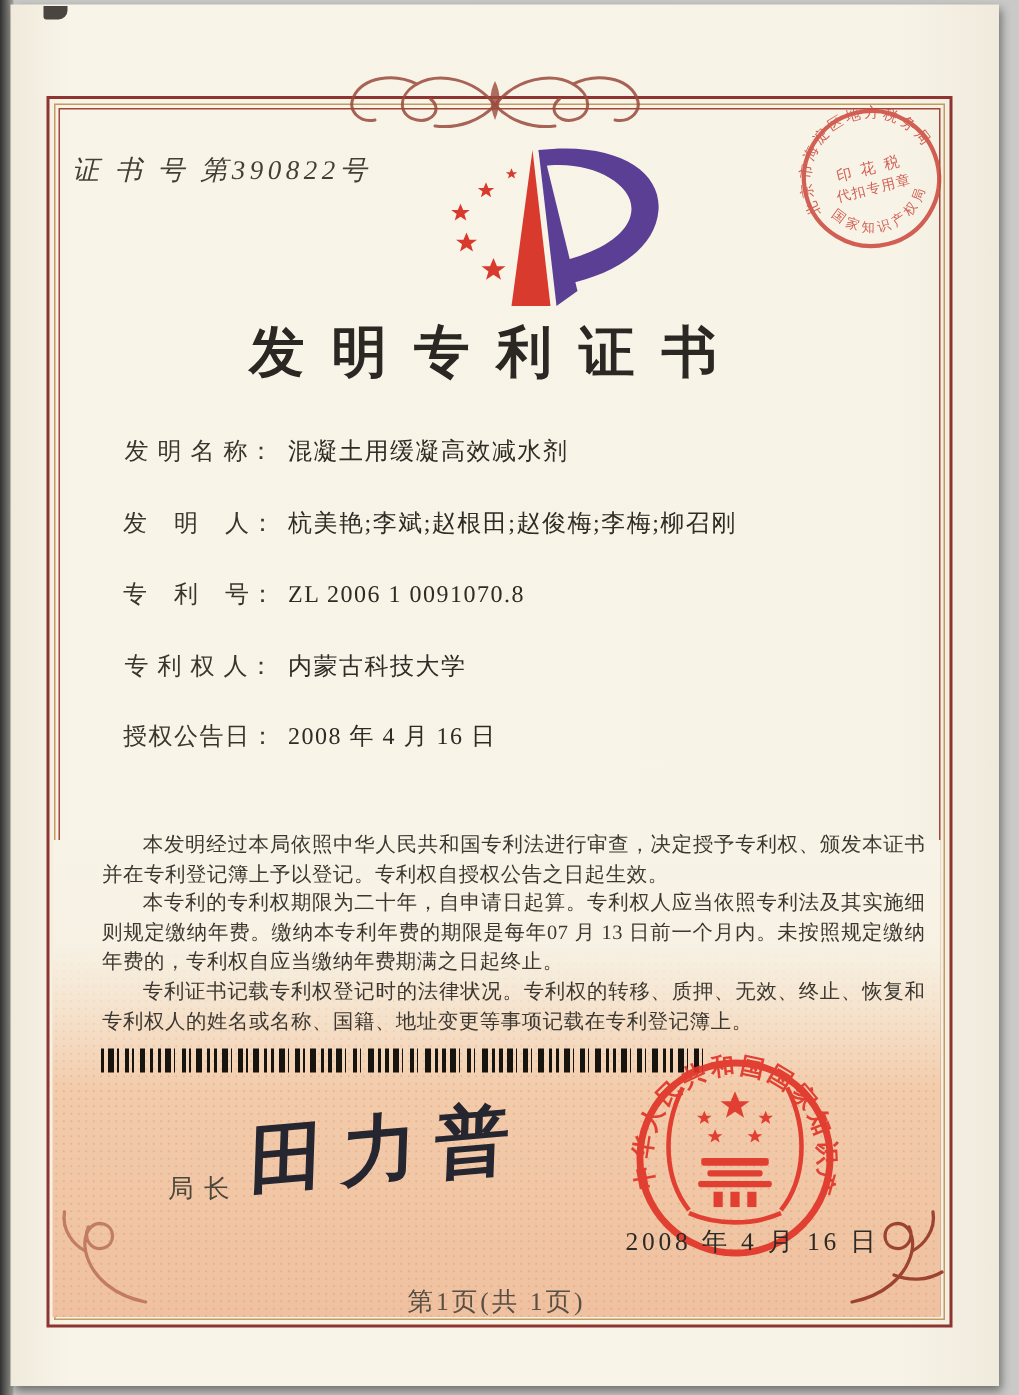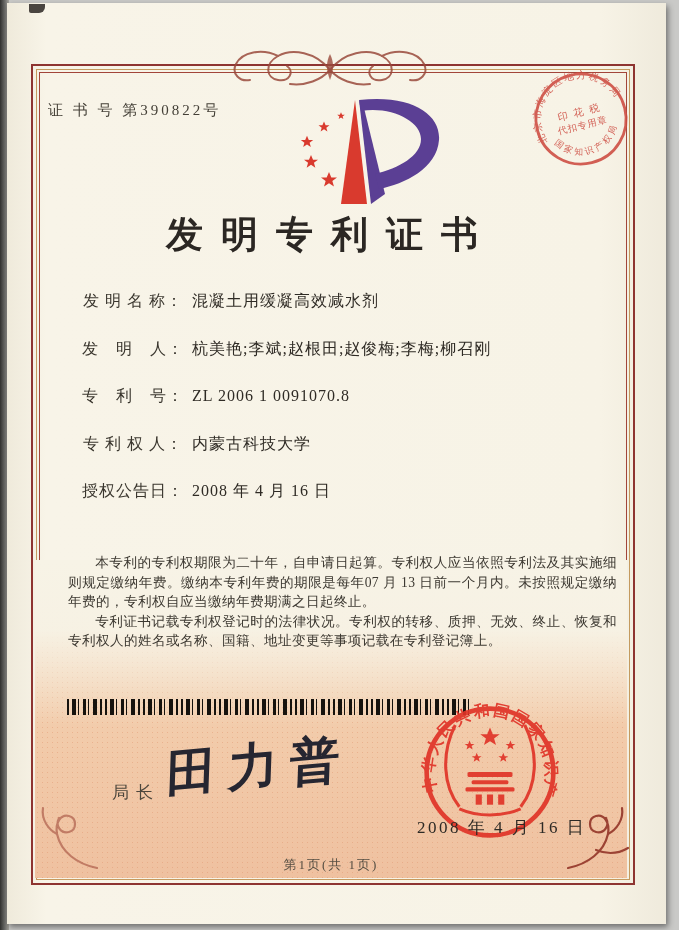--- a/index.html
+++ b/index.html
@@ -20,21 +20,21 @@
   .band{position:absolute;left:35px;top:560px;width:592px;height:318px;
     background:
       linear-gradient(180deg,#f7f3e6 0%,rgba(247,243,230,.95) 22%,rgba(247,243,230,0) 52%),
       radial-gradient(rgba(223,139,99,.38) 22%,rgba(0,0,0,0) 24%),
       linear-gradient(180deg,#f5ddc2 0%,#f2cbaa 55%,#efc1a0 100%);
     background-size:auto,5px 5px,auto;}
   .ornament-top{position:absolute;left:224px;top:40px;width:212px;height:58px;}
   .flourish-br{position:absolute;left:566px;top:806px;width:66px;height:70px;}
   .flourish-bl{position:absolute;left:33px;top:806px;width:66px;height:70px;transform:scaleX(-1);}
   
-  .cert-no{position:absolute;left:48px;top:101px;font-size:15px;letter-spacing:3px;color:#433f36;}
+  .cert-no{position:absolute;left:48px;top:101px;font-size:18px;letter-spacing:3px;color:#433f36;font-style:italic;}
   .logo{position:absolute;left:289px;top:96px;width:178px;height:112px;}
   .tax-stamp{position:absolute;left:528px;top:66px;width:106px;height:106px;transform:rotate(-14deg);opacity:.88;}
   .title{position:absolute;left:31px;top:210px;width:600px;text-align:center;
     font-size:37px;font-weight:bold;color:#2b2723;letter-spacing:18px;box-sizing:border-box;}
   
   .fields{position:absolute;left:74px;top:291px;width:540px;}
   .frow{height:47.6px;font-size:16px;color:#35312a;white-space:nowrap;}
   .flabel{display:inline-block;min-width:118px;letter-spacing:1px;color:#3a362e;text-align:center;}
   .fvalue{letter-spacing:1px;color:#2f2b25;margin-top:21px;}
   
@@ -52,21 +52,21 @@
       #17130e 26px 30px,transparent 30px 33px,
       #17130e 33px 35px,transparent 35px 38px);}
   
   .sig-role{position:absolute;left:112px;top:781px;font-size:17px;letter-spacing:7px;color:#4c463c;}
   .sig-name{position:absolute;left:166px;top:733px;font-size:50px;font-weight:600;color:#262631;
     letter-spacing:12px;transform:rotate(-5deg) skewX(-7deg);}
   
   .seal{position:absolute;left:398px;top:680px;width:184px;height:184px;opacity:.92;}
   .seal-date{position:absolute;left:417px;top:816px;font-size:17px;letter-spacing:2.5px;color:#2d2a25;z-index:5;}
   .footer-page{position:absolute;left:31px;top:856px;width:600px;text-align:center;
-    font-size:13px;letter-spacing:2px;color:#574f43;}
+    font-size:17px;letter-spacing:2px;color:#574f43;}
   svg text{font-family:"Liberation Serif","DejaVu Serif",serif;}
 </style>
 </head>
 <body>
 
 <div class="canvas">
 
   <svg width="0" height="0" style="position:absolute">
     <defs>
       <path id="star5" d="M0,-10 2.9,-3.1 10,-3.1 4.2,1.2 6.2,8.1 0,4 -6.2,8.1 -4.2,1.2 -10,-3.1 -2.9,-3.1 Z"></path>
@@ -141,20 +141,21 @@
     </div>
     <div class="frow">
       <span class="flabel">专 利 权 人：</span><span class="fvalue">内蒙古科技大学</span>
     </div>
     <div class="frow">
       <span class="flabel">授权公告日：</span><span class="fvalue">2008 年 4 月 16 日</span>
     </div>
   </div>
 
   <div class="bodytext">
+    <p>本发明经过本局依照中华人民共和国专利法进行审查，决定授予专利权、颁发本证书并在专利登记簿上予以登记。专利权自授权公告之日起生效。</p>
     <p>本专利的专利权期限为二十年，自申请日起算。专利权人应当依照专利法及其实施细则规定缴纳年费。缴纳本专利年费的期限是每年07 月 13 日前一个月内。未按照规定缴纳年费的，专利权自应当缴纳年费期满之日起终止。</p>
     <p>专利证书记载专利权登记时的法律状况。专利权的转移、质押、无效、终止、恢复和专利权人的姓名或名称、国籍、地址变更等事项记载在专利登记簿上。</p>
   </div>
 
   <div class="barcode"></div>
 
   <div class="sig-role">局长</div>
   <div class="sig-name">田力普</div>
 
   <svg class="seal" viewBox="0 0 180 180">

